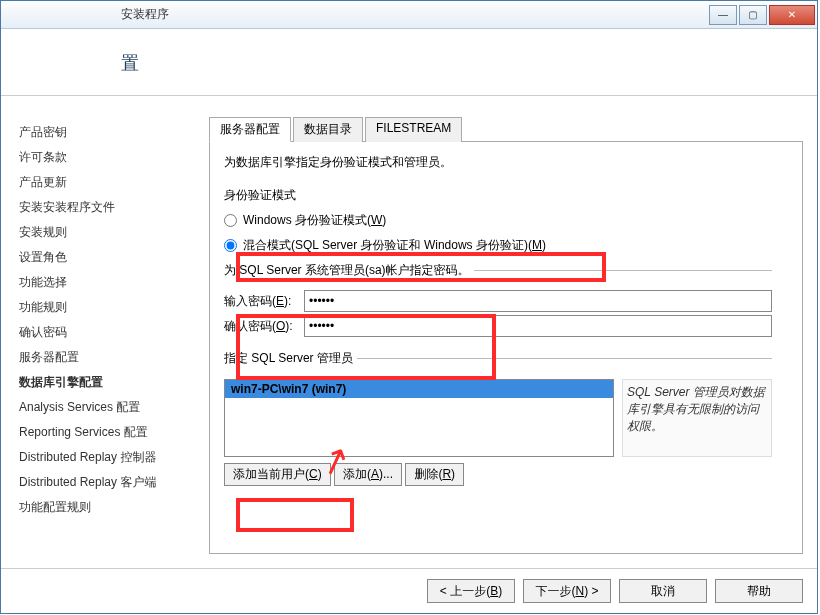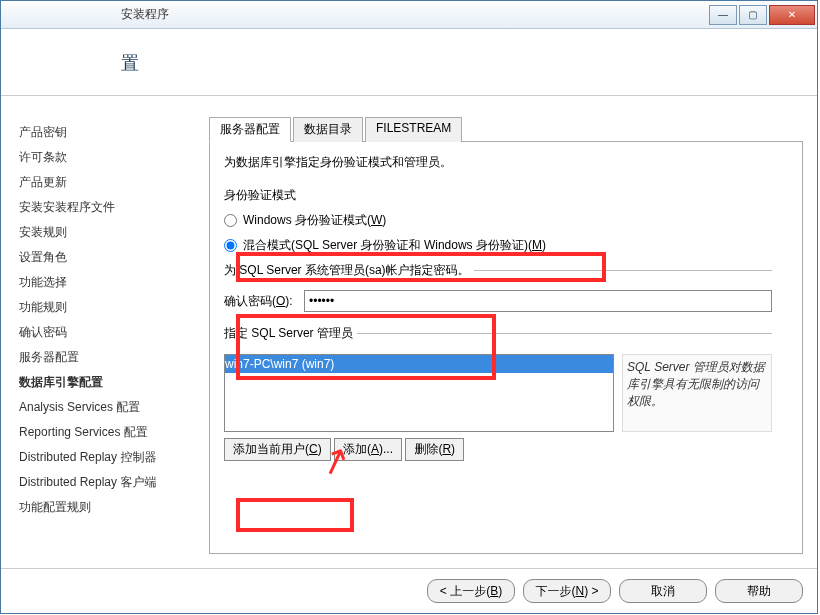--- a/index.html
+++ b/index.html
@@ -97,41 +97,42 @@
   }
 
   .admin-box {
     display: flex; gap: 8px; margin-top: 4px;
   }
   .admin-list {
     flex: 1; height: 78px; border: 1px solid #888;
     background: #fff; overflow: hidden;
   }
   .admin-list .row {
-    background: #3a8adf; color: #ffffff; font-size: 12px;
-    padding: 2px 0;
+    background: #3a8adf; color: #000000; font-size: 12px;
+    padding: 2px 6px;
+    font-weight: bold;
   }
   .admin-note {
     width: 150px; font-size: 12px; color: #333;
     border: 1px solid #ddd; padding: 4px; background: #fafafa; font-style: italic;
   }
 
   .btn-row { margin-top: 6px; }
   .btn {
     font-size: 12px; padding: 2px 8px;
     border: 1px solid #888; background: #f1f1f1;
     cursor: default;
   }
 
   .footer {
     border-top: 1px solid #ccc;
     padding: 10px 14px;
     display: flex; justify-content: flex-end; gap: 8px;
   }
-  .footer .btn { min-width: 88px; height: 24px; border-radius: 10px; }
+  .footer .btn { min-width: 88px; height: 24px; }
 
   
   .hl { position: absolute; border: 4px solid #ff2a2a; pointer-events: none; }
   .hl1 { left: 236px; top: 252px; width: 370px; height: 30px; }
   .hl2 { left: 236px; top: 314px; width: 260px; height: 66px; }
   .hl3 { left: 236px; top: 498px; width: 118px; height: 34px; }
   .arrow { position: absolute; left: 320px; top: 440px; color: #ff2a2a; font-size: 36px; transform: rotate(-20deg); pointer-events: none; }
 </style>
 </head>
 <body>
@@ -189,20 +190,24 @@
         </div>
 
         <div class="field-row" style="margin-top:8px">
           <input type="radio" class="radio" name="auth" checked="" style="">
           <span><span>混合模式(SQL Server 身份验证和 Windows 身份验证)(</span><span class="u">M</span>)</span>
         </div>
 
         <fieldset class="group">
           <legend>为 SQL Server 系统管理员(sa)帐户指定密码。</legend>
           <div class="pw-row">
+            <label><span>输入密码(</span><span class="u">E</span>):</label>
+            <input type="password" value="●●●●●●" style="">
+          </div>
+          <div class="pw-row">
             <label><span>确认密码(</span><span class="u">O</span>):</label>
             <input type="password" value="●●●●●●" style="">
           </div>
         </fieldset>
 
         <fieldset class="group">
           <legend>指定 SQL Server 管理员</legend>
           <div class="admin-box">
             <div class="admin-list">
               <div class="row">win7-PC\win7 (win7)</div>

